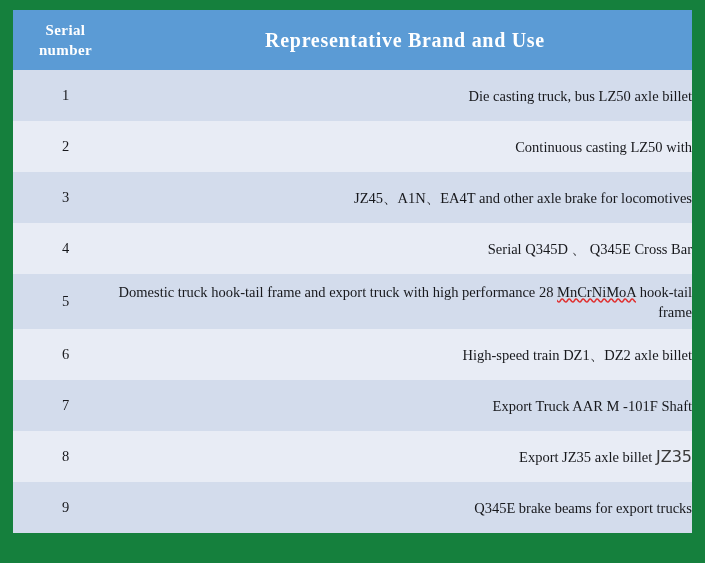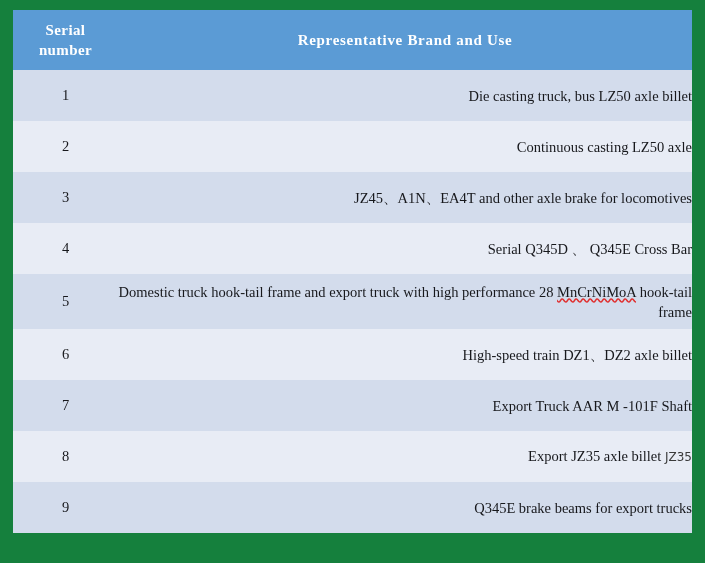--- a/index.html
+++ b/index.html
@@ -49,21 +49,21 @@
     font-size: 15px;
     line-height: 20px;
     letter-spacing: 0.4px;
     border-right: 2px solid #ffffff;
     border-bottom: 4px solid #ffffff;
   }
 
   th.col-brand {
     width: 574px;
     height: 60px;
-    font-size: 15px;
+    font-size: 20px;
     letter-spacing: 0.7px;
     border-bottom: 4px solid #ffffff;
   }
 
   .hdr-line {
     display: block;
   }
 
   
   .brand-table tbody tr.row-odd td {
@@ -110,21 +110,21 @@
   
   .misspelled {
     text-decoration: underline wavy #E03030;
     text-decoration-skip-ink: none;
     text-underline-offset: 1px;
   }
 
   
   .alt-font {
     font-family: "DejaVu Sans", "Liberation Sans", sans-serif;
-    font-size: 12px;
+    font-size: 16px;
     color: #3a3a3a;
   }
 </style>
 </head>
 <body>
 
 <div class="page">
 
   <table class="brand-table">
     <thead>
@@ -138,21 +138,21 @@
     </thead>
     <tbody>
 
       <tr class="row-odd h-standard">
         <td class="cell-serial">1</td>
         <td class="cell-brand">Die casting truck, bus LZ50 axle billet</td>
       </tr>
 
       <tr class="row-even h-standard">
         <td class="cell-serial">2</td>
-        <td class="cell-brand">Continuous casting LZ50 axle</td>
+        <td class="cell-brand">Continuous casting LZ50 with</td>
       </tr>
 
       <tr class="row-odd h-standard">
         <td class="cell-serial">3</td>
         <td class="cell-brand">JZ45、A1N、EA4T and other axle brake for locomotives</td>
       </tr>
 
       <tr class="row-even h-standard">
         <td class="cell-serial">4</td>
         <td class="cell-brand">Serial Q345D 、 Q345E Cross Bar</td>

